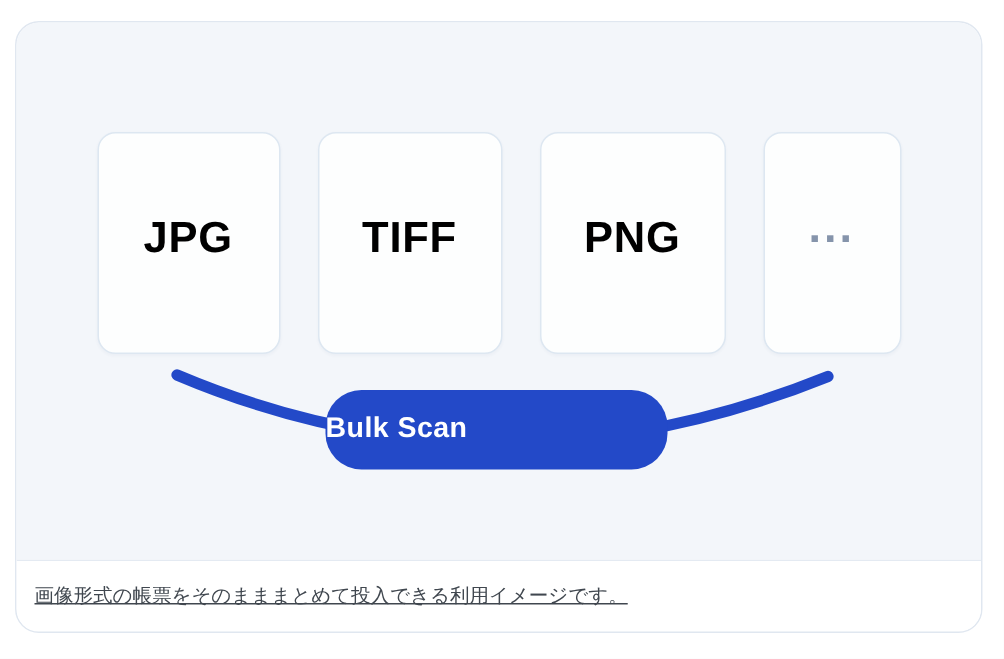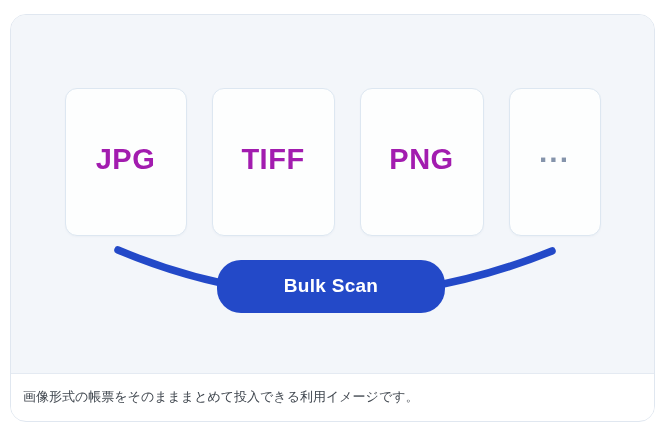--- a/index.html
+++ b/index.html
@@ -53,21 +53,21 @@
     box-shadow: 0 1px 2px rgba(40, 70, 130, 0.04);
   }
   .card.w1 { width: 122px; }
   .card.w2 { width: 124px; }
   .card.w3 { width: 123px; }
   .card.w4 { width: 92px; }
   .card-label {
     font-size: 29px;
     font-weight: bold;
     letter-spacing: 0.5px;
-    color: #a21caf;
+    color: #000000;
     transform: translateY(-3px);
   }
   .ellipsis-label {
     font-size: 30px;
     font-weight: bold;
     letter-spacing: 2px;
     color: #8594ab;
     transform: translateY(-10px);
   }
   .swoosh {
@@ -79,21 +79,20 @@
   .pill {
     position: absolute;
     left: 206px;
     top: 245px;
     width: 228px;
     height: 53px;
     background: #2349c8;
     border-radius: 24px;
     display: flex;
     align-items: center;
-    justify-content: center;
     cursor: pointer;
   }
   .pill-label {
     color: #ffffff;
     font-size: 19px;
     font-weight: bold;
     letter-spacing: 0.3px;
     transform: translateY(-1px);
   }
   .caption-bar {
@@ -102,20 +101,21 @@
     height: 47px;
     background: #ffffff;
     border-top: 1px solid #e4eaf2;
     display: flex;
     align-items: center;
     padding: 0 12px;
   }
   .caption-text {
     font-size: 13px;
     color: #40474f;
+    text-decoration: underline;
   }
 </style>
 </head>
 <body>
 
 <div class="stage">
   <div class="frame">
 
     <div class="canvas">
 

